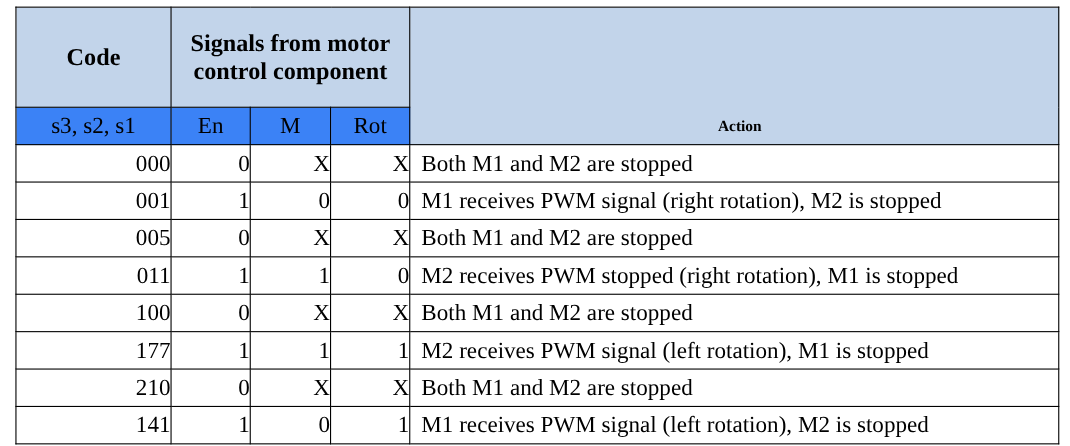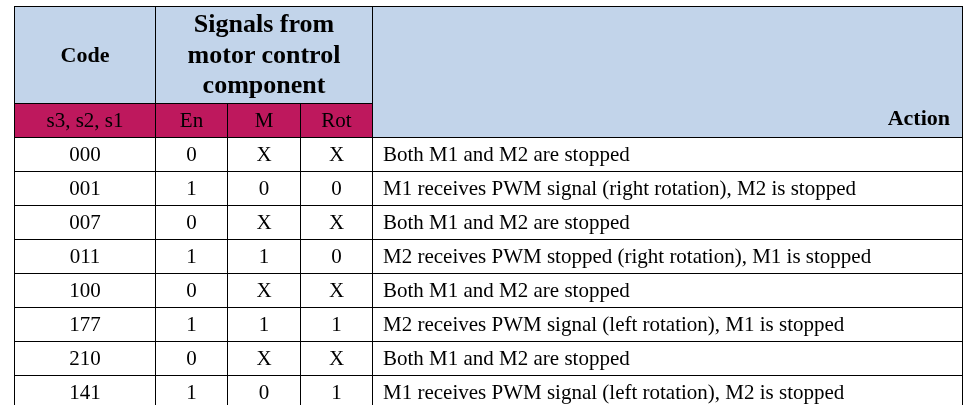--- a/index.html
+++ b/index.html
@@ -50,45 +50,45 @@
     background: #c2d4ea;
     font-weight: bold;
     text-align: center;
     vertical-align: middle;
     height: 86px;
   }
   .hdr-top th.code-cell {
     font-size: 22px;
   }
   .hdr-top th.signals-cell {
-    font-size: 26px;
+    font-size: 22px;
     padding: 2px 6px;
   }
   .hdr-top th.action-cell {
     background: #c2d4ea;
-    text-align: right;
+    text-align: center;
     vertical-align: bottom;
-    padding: 0 12px 6px 10px;
-    font-size: 22px;
+    padding: 0 0 6px 10px;
+    font-size: 14px;
   }
 
   .hdr-sub th {
-    background: #be185d;
+    background: #3b82f6;
     font-weight: normal;
     text-align: center;
     vertical-align: middle;
     height: 33px;
     font-size: 21px;
   }
 
   
   tbody tr { height: 33px; }
   tbody td {
     background: #ffffff;
-    text-align: center;
+    text-align: right;
     vertical-align: middle;
     height: 33px;
   }
   tbody td.action {
     text-align: left;
     padding-left: 10px;
   }
 </style>
 </head>
 <body>
@@ -124,21 +124,21 @@
         <td class="action">Both M1 and M2 are stopped</td>
       </tr>
       <tr>
         <td>001</td>
         <td>1</td>
         <td>0</td>
         <td>0</td>
         <td class="action">M1 receives PWM signal (right rotation), M2 is stopped</td>
       </tr>
       <tr>
-        <td>007</td>
+        <td>005</td>
         <td>0</td>
         <td>X</td>
         <td>X</td>
         <td class="action">Both M1 and M2 are stopped</td>
       </tr>
       <tr>
         <td>011</td>
         <td>1</td>
         <td>1</td>
         <td>0</td>

